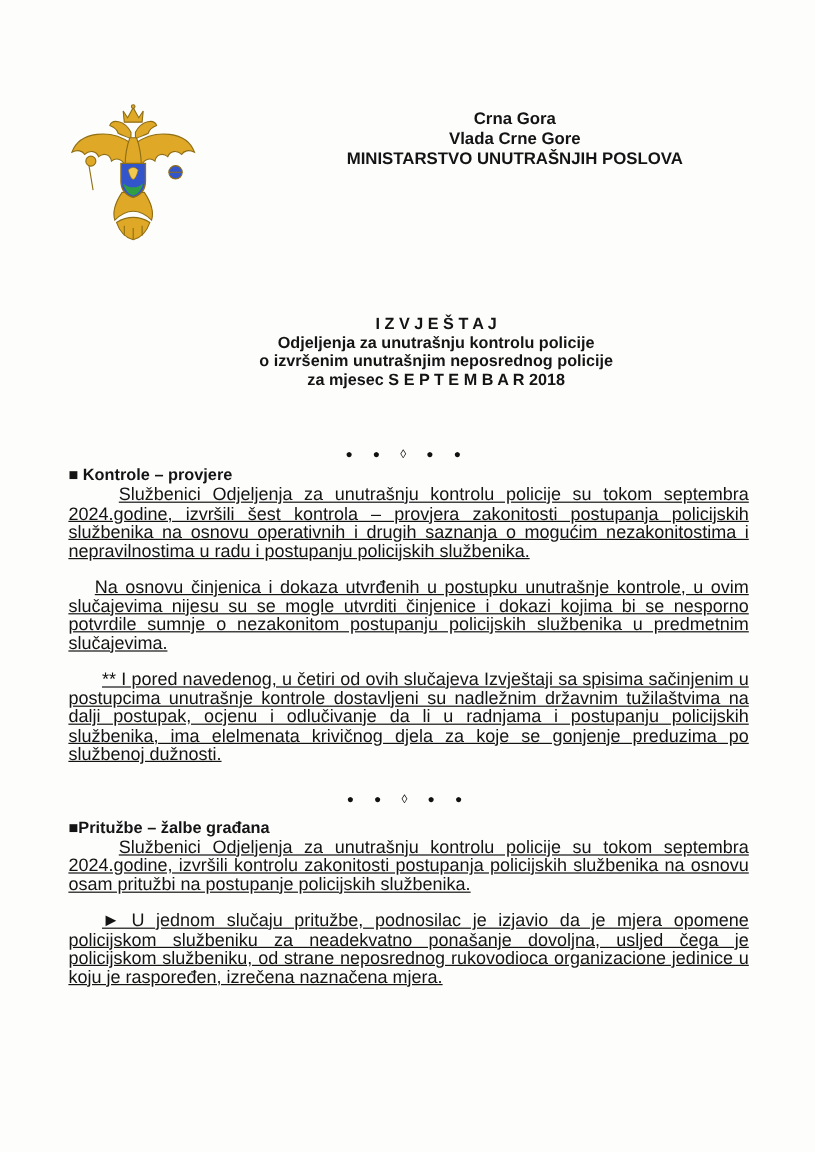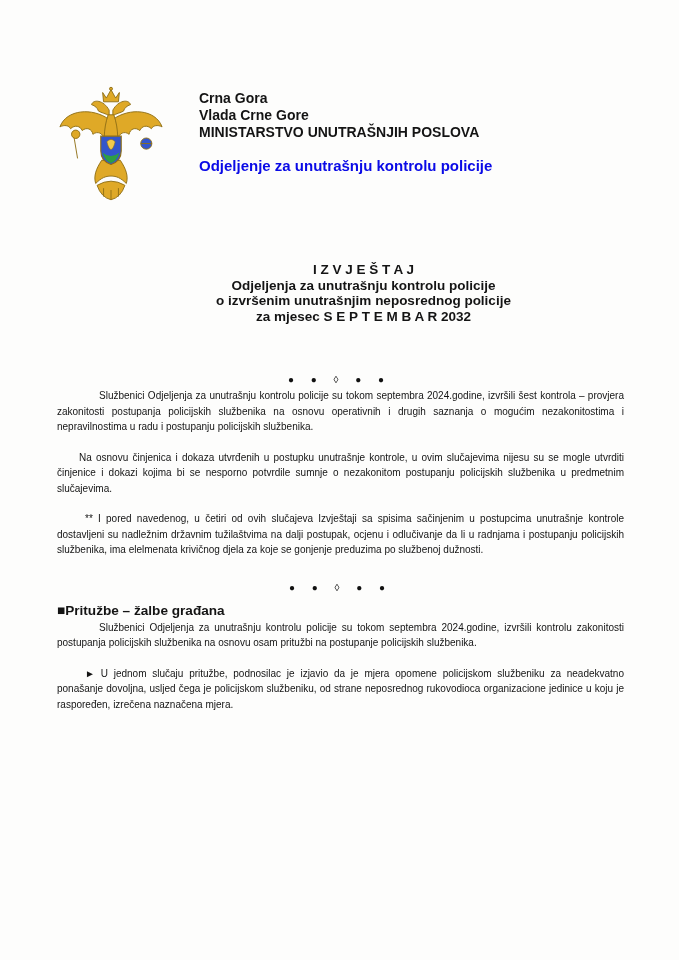--- a/index.html
+++ b/index.html
@@ -20,20 +20,21 @@
     padding-top: 86px;
   }
   .coa {
     width: 112px;
     height: 130px;
     margin-left: 55px;
     flex: 0 0 auto;
   }
   .header-text {
     flex: 1 1 auto;
+    text-align: center;
     padding-top: 4px;
     padding-left: 32px;
     padding-right: 20px;
   }
   .h-line {
     font-weight: bold;
     font-size: 14px;
     line-height: 17px;
   }
   .h-dept {
@@ -63,23 +64,24 @@
     padding: 0 55px 0 57px;
   }
   .section-heading {
     font-weight: bold;
     font-size: 13.6px;
     line-height: 16px;
     margin: 0 0 1px 0;
   }
   p.body-par {
     margin: 0 0 15px 0;
-    font-size: 10px;
+    font-size: 15px;
     line-height: 15.5px;
     text-align: justify;
+    text-decoration: underline;
   }
   .indent-lg { text-indent: 42px; }
   .indent-sm { text-indent: 22px; }
   .indent-md { text-indent: 28px; }
 </style>
 </head>
 <body>
 
 <div class="page">
 
@@ -115,36 +117,36 @@
 
         <path d="M49 54 H71 V70 Q71 81 60 84.5 Q49 81 49 70 Z" fill="#3355CC" stroke="#8F6E14" stroke-width="1.2"></path>
         <path d="M51 72 Q60 79 69 72 Q66 81.5 60 83 Q54 81.5 51 72 Z" fill="#2F9E44"></path>
         <path d="M55.5 60 Q60 55 64.5 60 Q62.5 68 60 68.5 Q57.5 68 55.5 60 Z" fill="#F2C94C" stroke="#8F6E14" stroke-width="0.6"></path>
       </svg>
     </div>
     <div class="header-text">
       <div class="h-line">Crna Gora</div>
       <div class="h-line">Vlada Crne Gore</div>
       <div class="h-line">MINISTARSTVO UNUTRAŠNJIH POSLOVA</div>
-      <div class="h-dept">Odjeljenje za unutrašnju kontrolu policije</div>
     </div>
   </div>
 
   <div class="title-block">
     <div>I Z V J E Š T A J</div>
     <div>Odjeljenja za unutrašnju kontrolu policije</div>
     <div>o izvršenim unutrašnjim neposrednog policije</div>
-    <div>za mjesec S E P T E M B A R 2032</div>
+    <div>za mjesec S E P T E M B A R 2018</div>
   </div>
 
   <div class="separator sep-1">● ● ◊ ● ●</div>
 
   <div class="content">
 
     <div class="section">
+      <div class="section-heading">■ Kontrole – provjere</div>
       <p class="body-par indent-lg">Službenici Odjeljenja za unutrašnju kontrolu policije su tokom septembra 2024.godine, izvršili šest kontrola – provjera zakonitosti postupanja policijskih službenika na osnovu operativnih i drugih saznanja o mogućim nezakonitostima i nepravilnostima u radu i postupanju policijskih službenika.</p>
       <p class="body-par indent-sm">Na osnovu činjenica i dokaza utvrđenih u postupku unutrašnje kontrole, u ovim slučajevima nijesu su se mogle utvrditi činjenice i dokazi kojima bi se nesporno potvrdile sumnje o nezakonitom postupanju policijskih službenika u predmetnim slučajevima.</p>
       <p class="body-par indent-md">** I pored navedenog, u četiri od ovih slučajeva Izvještaji sa spisima sačinjenim u postupcima unutrašnje kontrole dostavljeni su nadležnim državnim tužilaštvima na dalji postupak, ocjenu i odlučivanje da li u radnjama i postupanju policijskih službenika, ima elelmenata krivičnog djela za koje se gonjenje preduzima po službenoj dužnosti.</p>
     </div>
 
     <div class="separator sep-2">● ● ◊ ● ●</div>
 
     <div class="section">
       <div class="section-heading">■Pritužbe – žalbe građana</div>
       <p class="body-par indent-lg">Službenici Odjeljenja za unutrašnju kontrolu policije su tokom septembra 2024.godine, izvršili kontrolu zakonitosti postupanja policijskih službenika na osnovu osam pritužbi na postupanje policijskih službenika.</p>

